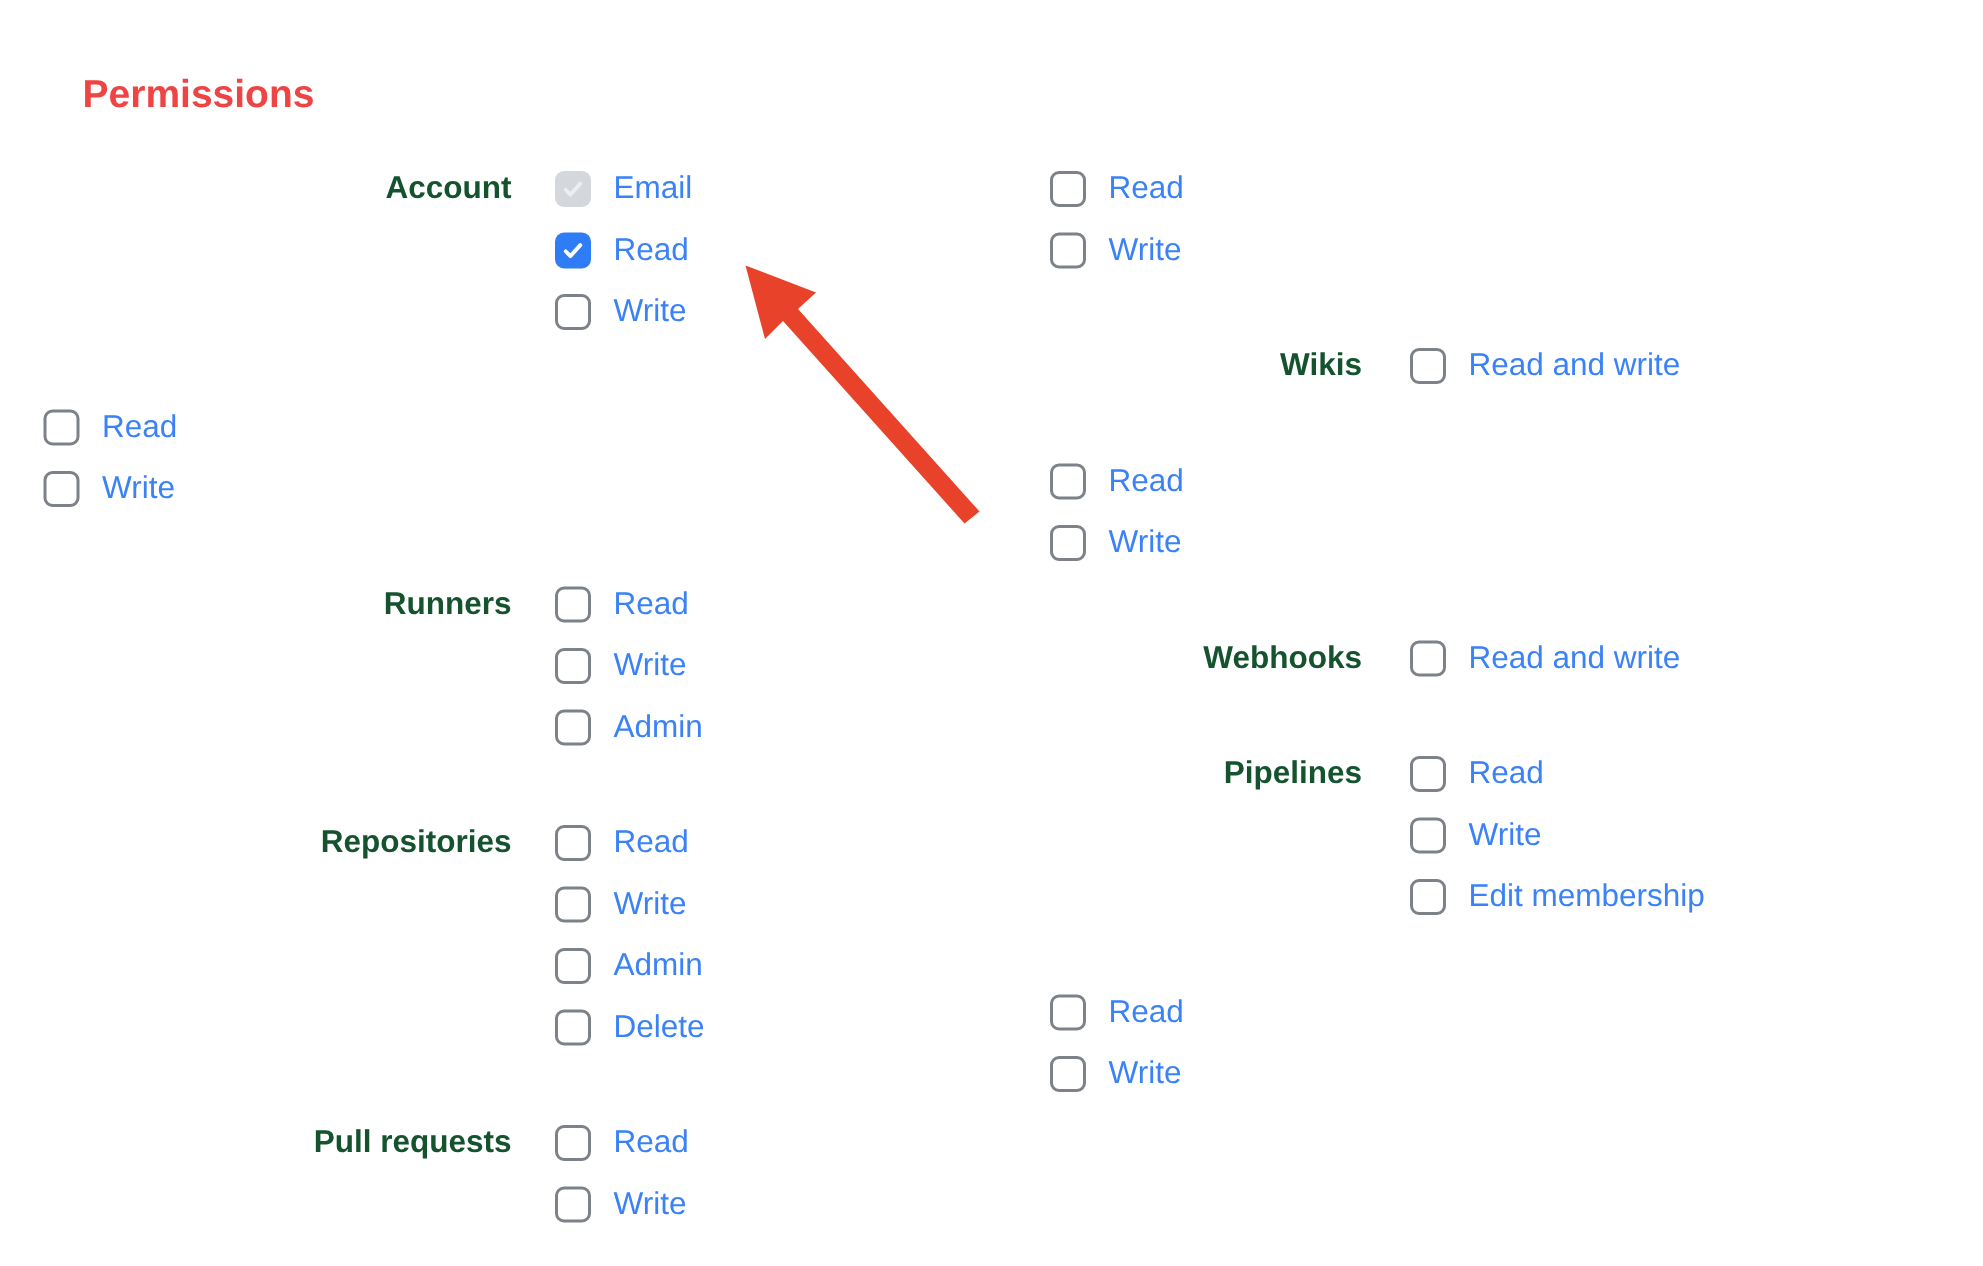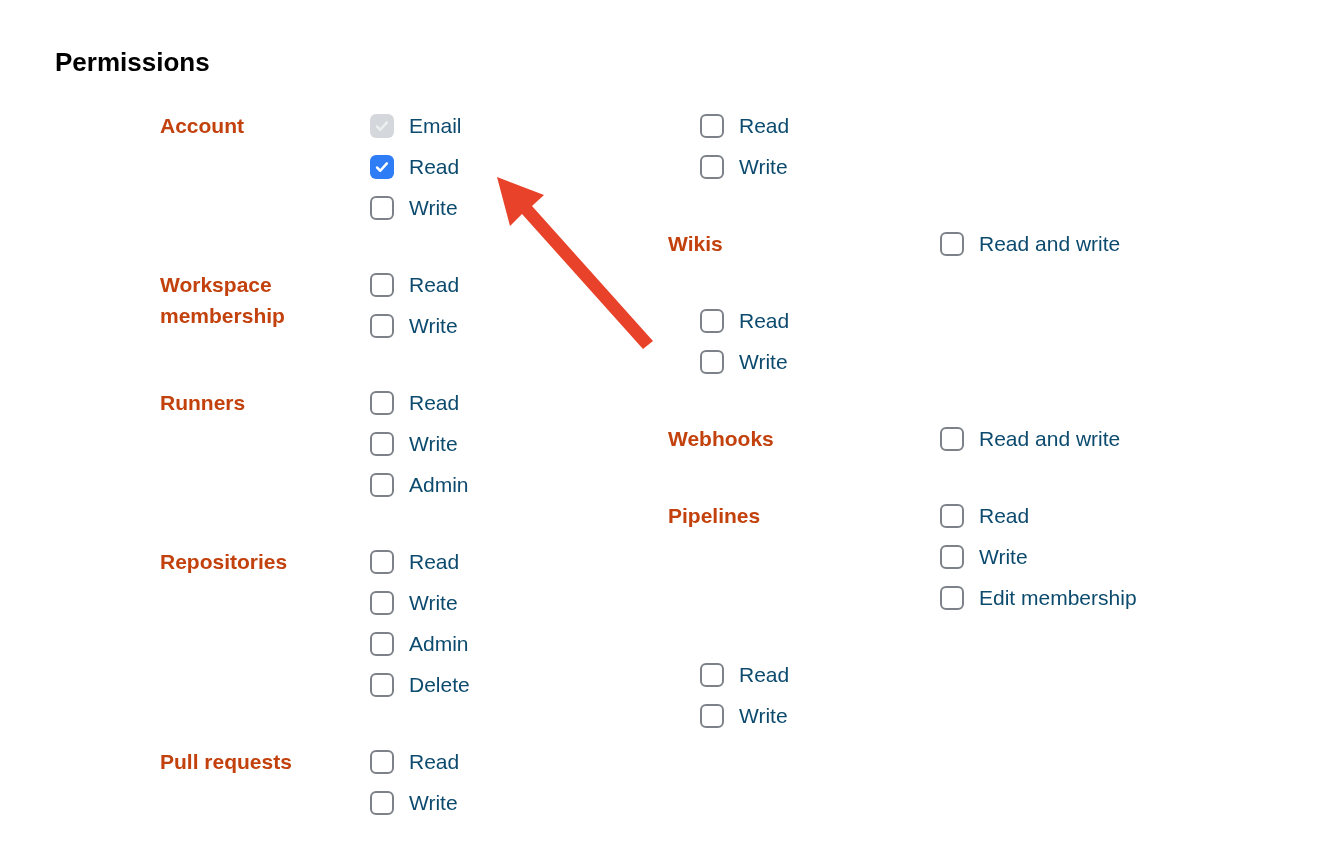--- a/index.html
+++ b/index.html
@@ -12,32 +12,32 @@
     font-family: "Liberation Sans", "DejaVu Sans", sans-serif;
   }
   .heading {
     position: absolute;
     left: 55px;
     top: 46px;
     margin: 0;
     font-size: 26px;
     line-height: 32px;
     font-weight: 700;
-    color: #000000;
+    color: #ef4444;
   }
   .form-col { position: absolute; top: 105px; }
   .col-left  { left: 0; }
   .col-right { left: 668px; }
 
   .perm-group { display: flex; align-items: flex-start; margin-bottom: 36px; }
   .perm-label {
-    text-align: left;
+    text-align: right;
     font-size: 21px;
     font-weight: 700;
-    color: #c2410c;
+    color: #14532d;
     line-height: 31px;
     padding-top: 5px;
   }
   .col-left  .perm-label { width: 181px; margin-left: 160px; }
   .col-right .perm-label { width: 240px; }
   .col-left  .perm-options { margin-left: 29px; }
   .col-right .perm-options { margin-left: 32px; }
 
   .perm-option { display: flex; align-items: center; height: 41px; cursor: pointer; }
   .perm-option[data-interactable="false"] { cursor: default; }
@@ -50,21 +50,21 @@
     display: flex; align-items: center; justify-content: center;
   }
   .checkbox.unchecked { border: 2px solid #7d8289; background: #ffffff; }
   .checkbox.checked { background: #2e7cf6; color: #ffffff; }
   .checkbox.checked-disabled { background: #d4d7db; color: #eceef0; }
   .checkbox svg { width: 18px; height: 18px; display: block; }
 
   .option-label {
     margin-left: 15px;
     font-size: 21px;
-    color: #0c4a6e;
+    color: #3b82f6;
     line-height: 24px;
   }
 
   .arrow-svg {
     position: absolute;
     left: 0; top: 0;
     width: 1322px; height: 844px;
     pointer-events: none;
   }
 </style>
@@ -94,21 +94,20 @@
             </span>
             <span class="option-label" data-interactable="true">Read</span>
           </label>
           <label class="perm-option" data-interactable="true">
             <span class="checkbox unchecked" data-interactable="true"></span>
             <span class="option-label" data-interactable="true">Write</span>
           </label>
         </div>
       </div>
       <div class="perm-group" data-interactable="false">
-        <div class="perm-label" data-interactable="false">Workspace membership</div>
         <div class="perm-options" data-interactable="false">
           <label class="perm-option" data-interactable="true">
             <span class="checkbox unchecked" data-interactable="true"></span>
             <span class="option-label" data-interactable="true">Read</span>
           </label>
           <label class="perm-option" data-interactable="true">
             <span class="checkbox unchecked" data-interactable="true"></span>
             <span class="option-label" data-interactable="true">Write</span>
           </label>
         </div>

